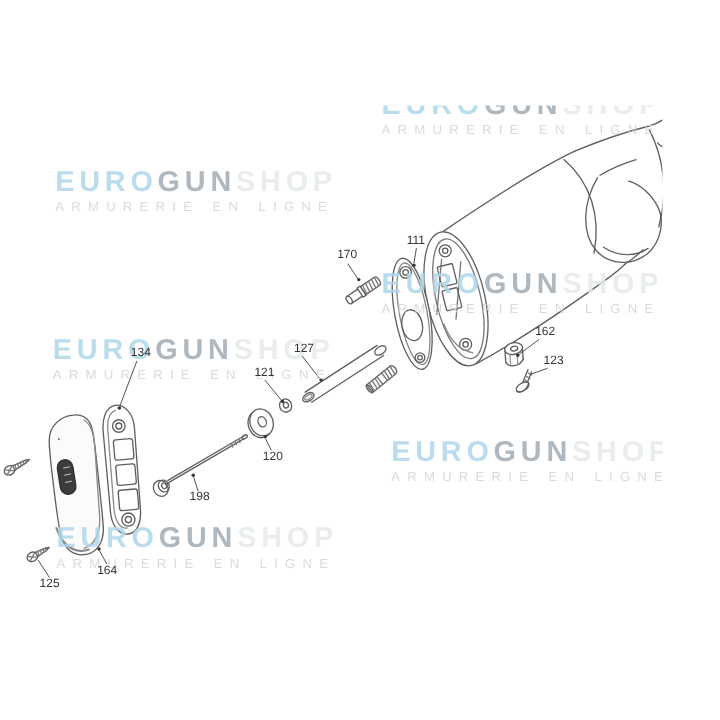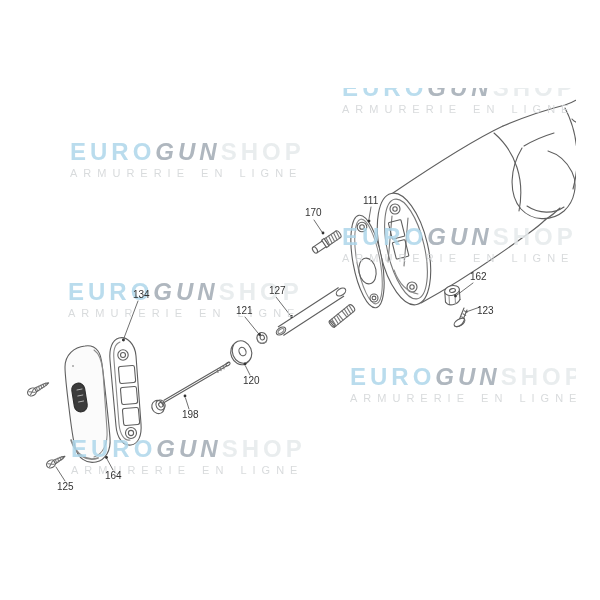--- a/index.html
+++ b/index.html
@@ -1,25 +1,25 @@
 <!DOCTYPE html>
 <html style="--wm-euro: #aed7eb; --wm-gun: #a2abb4; --wm-shop: #e6eaec; --wm-sub: #d2d5d7; --nb-color: #9b9b9b;"><head>
 <meta charset="utf-8">
 <style>
   html,body{margin:0;padding:0;background:#fff;}
   #canvas{
     position:relative;width:552px;height:600px;background:#ffffff;
-    overflow:hidden;font-family:"Liberation Sans",sans-serif;margin-left:24px;
+    overflow:hidden;font-family:"Liberation Sans",sans-serif;
   }
   #lineart{position:absolute;left:0;top:0;z-index:10;}
   
   .wm{position:absolute;z-index:20;white-space:nowrap;opacity:.85;pointer-events:none;}
   .wm-main{font-size:24px;font-weight:bold;line-height:1;letter-spacing:4px;}
   .wm-main .euro{color:var(--wm-euro,#aed7eb);text-align:right;}
-  .wm-main .gun{color:var(--wm-gun,#a2abb4);font-style:italic;}
+  .wm-main .gun{color:var(--wm-gun,#a2abb4);}
   .wm-main .shop{color:var(--wm-shop,#e4e8ea);}
   .wm-sub{font-size:11px;font-weight:400;line-height:1;letter-spacing:6px;word-spacing:2px;
           color:var(--wm-sub,#d2d5d7);margin-top:4px;}
   .wm.clip-top{clip-path:inset(12px 0 0 0);}
   
   .label{position:absolute;z-index:30;font-size:10px;color:#333;line-height:1;}
   
   #naturabuy{position:absolute;left:497px;top:469px;z-index:30;font-size:17px;
              letter-spacing:.3px;color:var(--nb-color,#9b9b9b);}
 </style>
@@ -221,21 +221,21 @@
   <div class="wm" style="left:47px;top:437px">
     <div class="wm-main"><span class="euro">EURO</span><span class="gun">GUN</span><span class="shop">SHOP</span></div>
     <div class="wm-sub">ARMURERIE EN LIGNE</div>
   </div>
 
   <div class="label" style="left:281px;top:208px">170</div>
   <div class="label" style="left:158px;top:410px">198</div>
   <div class="label" style="left:219px;top:376px">120</div>
   <div class="label" style="left:212px;top:306px">121</div>
   <div class="label" style="left:446px;top:272px">162</div>
-  <div class="label" style="left:453px;top:306px">123</div>
+  <div class="label" style="left:453px;top:296px">123</div>
   <div class="label" style="left:81px;top:471px">164</div>
   <div class="label" style="left:33px;top:482px">125</div>
   <div class="label" style="left:339px;top:196px">111</div>
   <div class="label" style="left:245px;top:286px">127</div>
   <div class="label" style="left:109px;top:290px">134</div>
 
 
 </div>
 
 </body></html>

